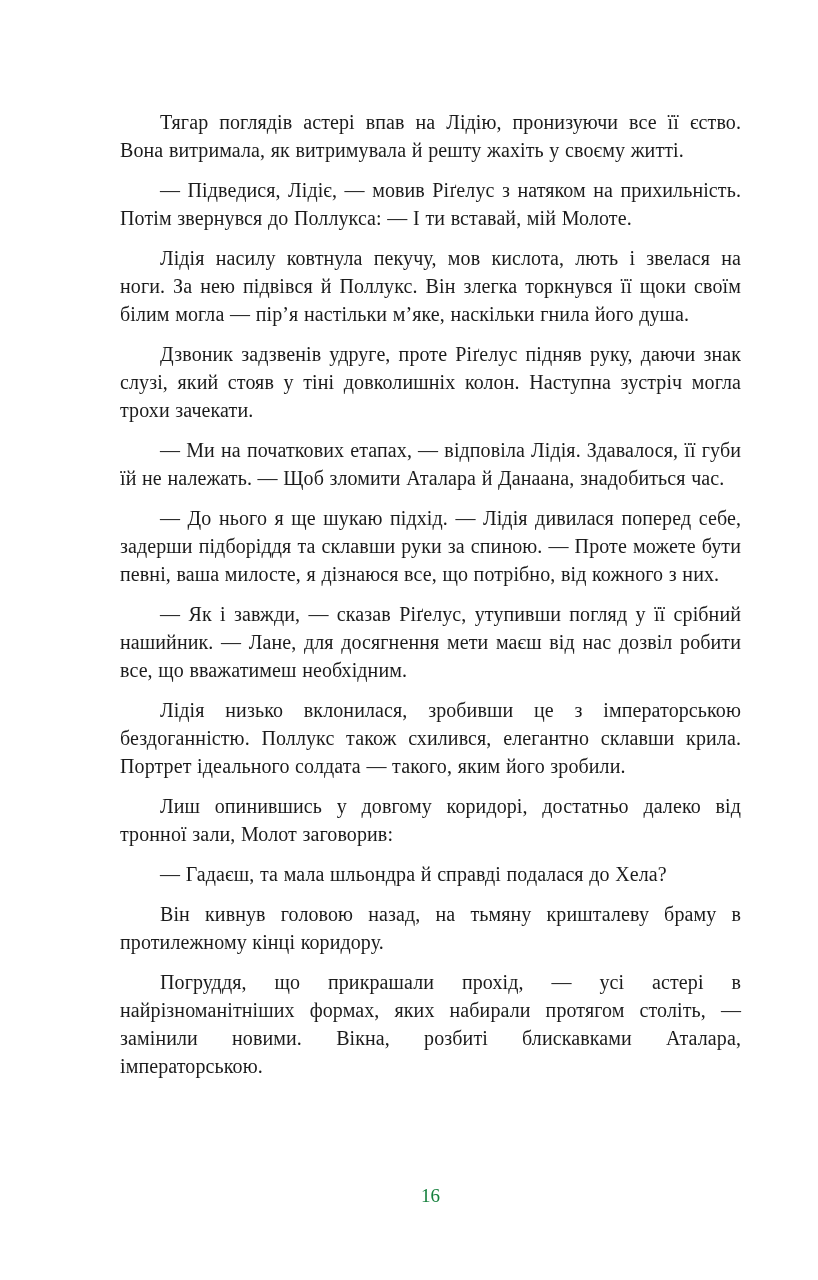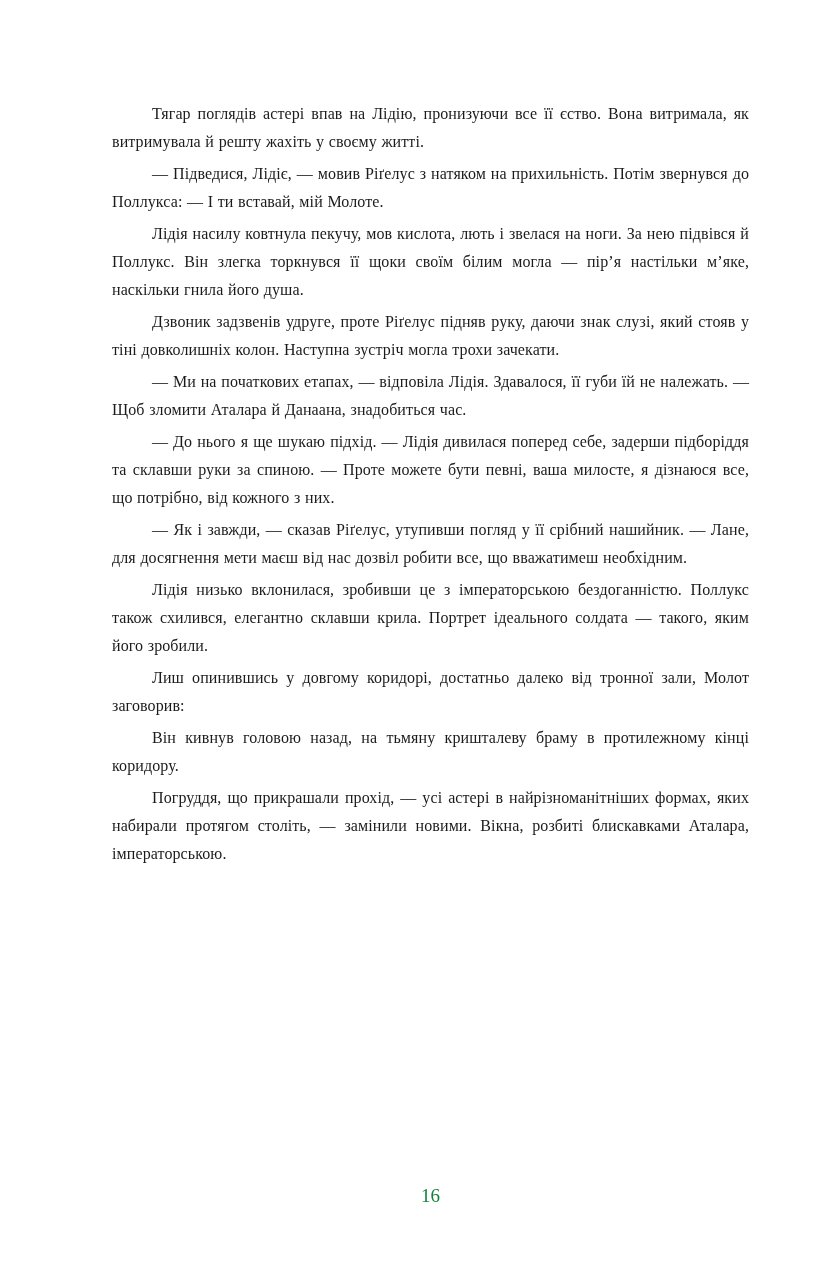--- a/index.html
+++ b/index.html
@@ -23,23 +23,23 @@
       height: 1280px;
       background: #ffffff;
     }
     .text-block {
       position: absolute;
       left: 108px;
       top: 96px;
       width: 645px;
     }
     .text-block p {
-      margin: 4px;
+      margin: 12px;
       padding: 0;
-      font-size: 16px;
+      font-size: 20px;
       line-height: 28px;
       text-align: justify;
       text-indent: 40px;
       letter-spacing: 0.1px;
       word-spacing: 0.5px;
       hyphens: auto;
       -webkit-hyphens: auto;
     }
     .page-number {
       position: absolute;
@@ -59,17 +59,18 @@
   <div class="text-block">
     <p>Тягар поглядів астері впав на Лідію, пронизуючи все її єство. Вона витримала, як витримувала й решту жахіть у своєму житті.</p>
     <p>— Підведися, Лідіє, — мовив Ріґелус з натяком на прихильність. Потім звернувся до Поллукса: — І ти вставай, мій Молоте.</p>
     <p>Лідія насилу ковтнула пекучу, мов кислота, лють і звелася на ноги. За нею підвівся й Поллукс. Він злегка торкнувся її щоки своїм білим могла — пір’я настільки м’яке, наскільки гнила його душа.</p>
     <p>Дзвоник задзвенів удруге, проте Ріґелус підняв руку, даючи знак слузі, який стояв у тіні довколишніх колон. Наступна зустріч могла трохи зачекати.</p>
     <p>— Ми на початкових етапах, — відповіла Лідія. Здавалося, її губи їй не належать. — Щоб зломити Аталара й Данаана, знадобиться час.</p>
     <p>— До нього я ще шукаю підхід. — Лідія дивилася поперед себе, задерши підборіддя та склавши руки за спиною. — Проте можете бути певні, ваша милосте, я дізнаюся все, що потрібно, від кожного з них.</p>
     <p>— Як і завжди, — сказав Ріґелус, утупивши погляд у її срібний нашийник. — Лане, для досягнення мети маєш від нас дозвіл робити все, що вважатимеш необхідним.</p>
     <p>Лідія низько вклонилася, зробивши це з імператорською бездоганністю. Поллукс також схилився, елегантно склавши крила. Портрет ідеального солдата — такого, яким його зробили.</p>
     <p>Лиш опинившись у довгому коридорі, достатньо далеко від тронної зали, Молот заговорив:</p>
+    <p>— Гадаєш, та мала шльондра й справді подалася до Хела?</p>
     <p>Він кивнув головою назад, на тьмяну кришталеву браму в протилежному кінці коридору.</p>
     <p>Погруддя, що прикрашали прохід, — усі астері в найрізноманітніших формах, яких набирали протягом століть, — замінили новими. Вікна, розбиті блискавками Аталара, імператорською.</p>
   </div>
   <div class="page-number">16</div>
 </div>
 
 </body></html>

